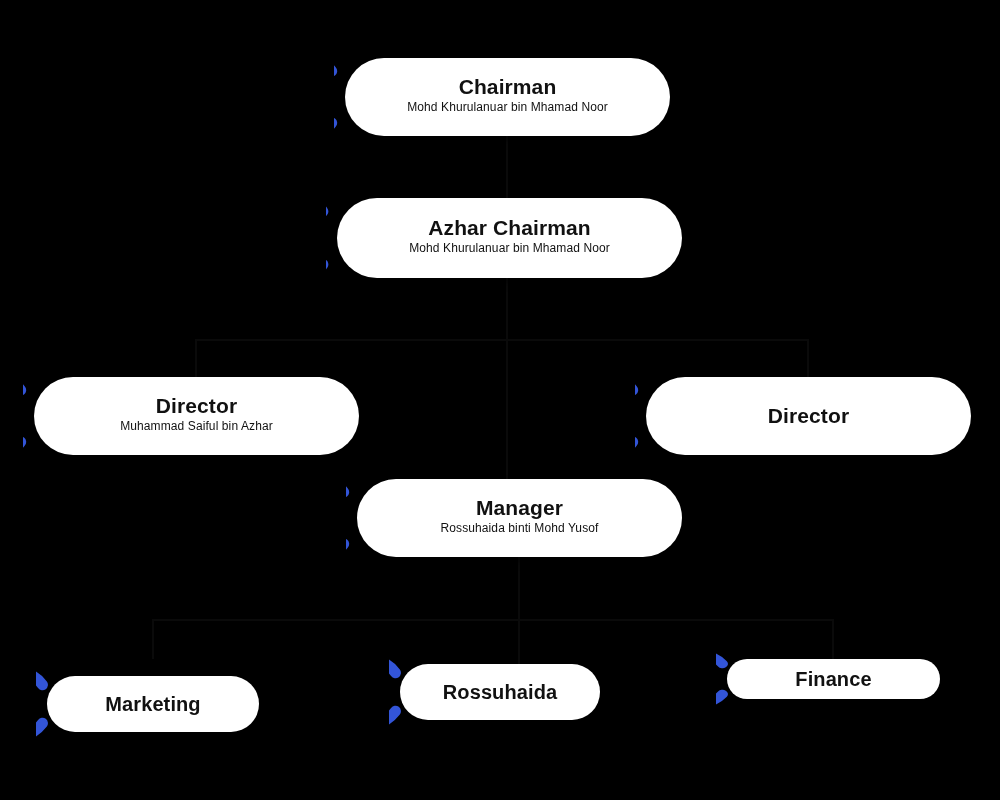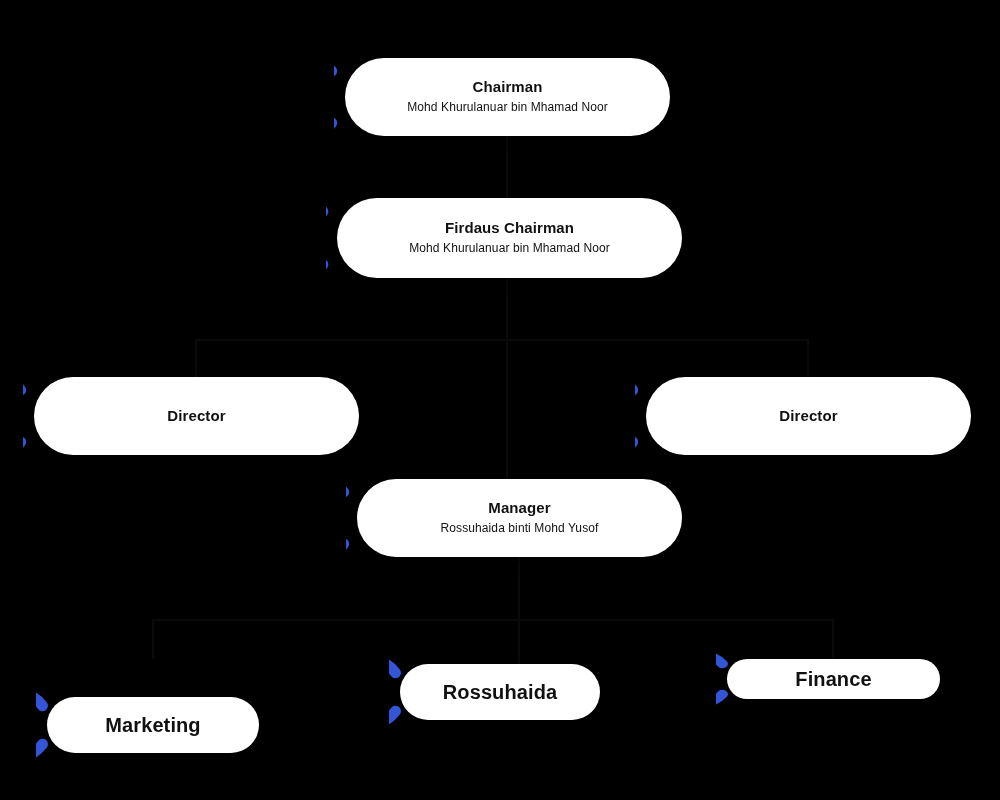--- a/index.html
+++ b/index.html
@@ -56,21 +56,21 @@
     z-index: -1;
     overflow: visible;
   }
   .node .accent-arc svg {
     display: block;
     width: 100%;
     height: 100%;
   }
 
   .node-title {
-    font-size: 15px;
+    font-size: 21px;
     font-weight: bold;
     line-height: 20px;
     letter-spacing: 0.1px;
   }
   .node-name {
     font-size: 12px;
     font-weight: normal;
     line-height: 21px;
     letter-spacing: 0.1px;
   }
@@ -108,49 +108,50 @@
         </span>
         <div class="node-title">Chairman</div>
         <div class="node-name">Mohd Khurulanuar bin Mhamad Noor</div>
       </div>
       <div class="node" style="left: 337px; top: 198px; width: 345px; height: 80px;">
         <span class="accent-arc">
           <svg viewBox="0 0 64 98" preserveAspectRatio="none">
             <path d="M -3.14 22.52 A 44 44 0 1 0 -3.14 75.48" fill="none" stroke="#3355d8" stroke-width="11" stroke-linecap="round"></path>
           </svg>
         </span>
-        <div class="node-title">Firdaus Chairman</div>
+        <div class="node-title">Azhar Chairman</div>
         <div class="node-name">Mohd Khurulanuar bin Mhamad Noor</div>
       </div>
       <div class="node" style="left: 34px; top: 377px; width: 325px; height: 78px;">
         <span class="accent-arc">
           <svg viewBox="0 0 64 96" preserveAspectRatio="none">
             <path d="M -2.34 22.12 A 43 43 0 1 0 -2.34 73.88" fill="none" stroke="#3355d8" stroke-width="11" stroke-linecap="round"></path>
           </svg>
         </span>
         <div class="node-title">Director</div>
+        <div class="node-name">Muhammad Saiful bin Azhar</div>
       </div>
       <div class="node" style="left: 646px; top: 377px; width: 325px; height: 78px;">
         <span class="accent-arc">
           <svg viewBox="0 0 64 96" preserveAspectRatio="none">
             <path d="M -2.34 22.12 A 43 43 0 1 0 -2.34 73.88" fill="none" stroke="#3355d8" stroke-width="11" stroke-linecap="round"></path>
           </svg>
         </span>
         <div class="node-title">Director</div>
       </div>
       <div class="node" style="left: 357px; top: 479px; width: 325px; height: 78px;">
         <span class="accent-arc">
           <svg viewBox="0 0 64 96" preserveAspectRatio="none">
             <path d="M -2.34 22.12 A 43 43 0 1 0 -2.34 73.88" fill="none" stroke="#3355d8" stroke-width="11" stroke-linecap="round"></path>
           </svg>
         </span>
         <div class="node-title">Manager</div>
         <div class="node-name">Rossuhaida binti Mohd Yusof</div>
       </div>
-      <div class="node pill" style="left: 47px; top: 697px; width: 212px; height: 56px;">
+      <div class="node pill" style="left: 47px; top: 676px; width: 212px; height: 56px;">
         <span class="accent-arc">
           <svg viewBox="0 0 64 74" preserveAspectRatio="none">
             <path d="M 6.44 17.74 A 32 32 0 1 0 6.44 56.26" fill="none" stroke="#3355d8" stroke-width="11" stroke-linecap="round"></path>
           </svg>
         </span>
         <div class="node-title">Marketing</div>
       </div>
       <div class="node pill" style="left: 400px; top: 664px; width: 200px; height: 56px;">
         <span class="accent-arc">
           <svg viewBox="0 0 64 74" preserveAspectRatio="none">

